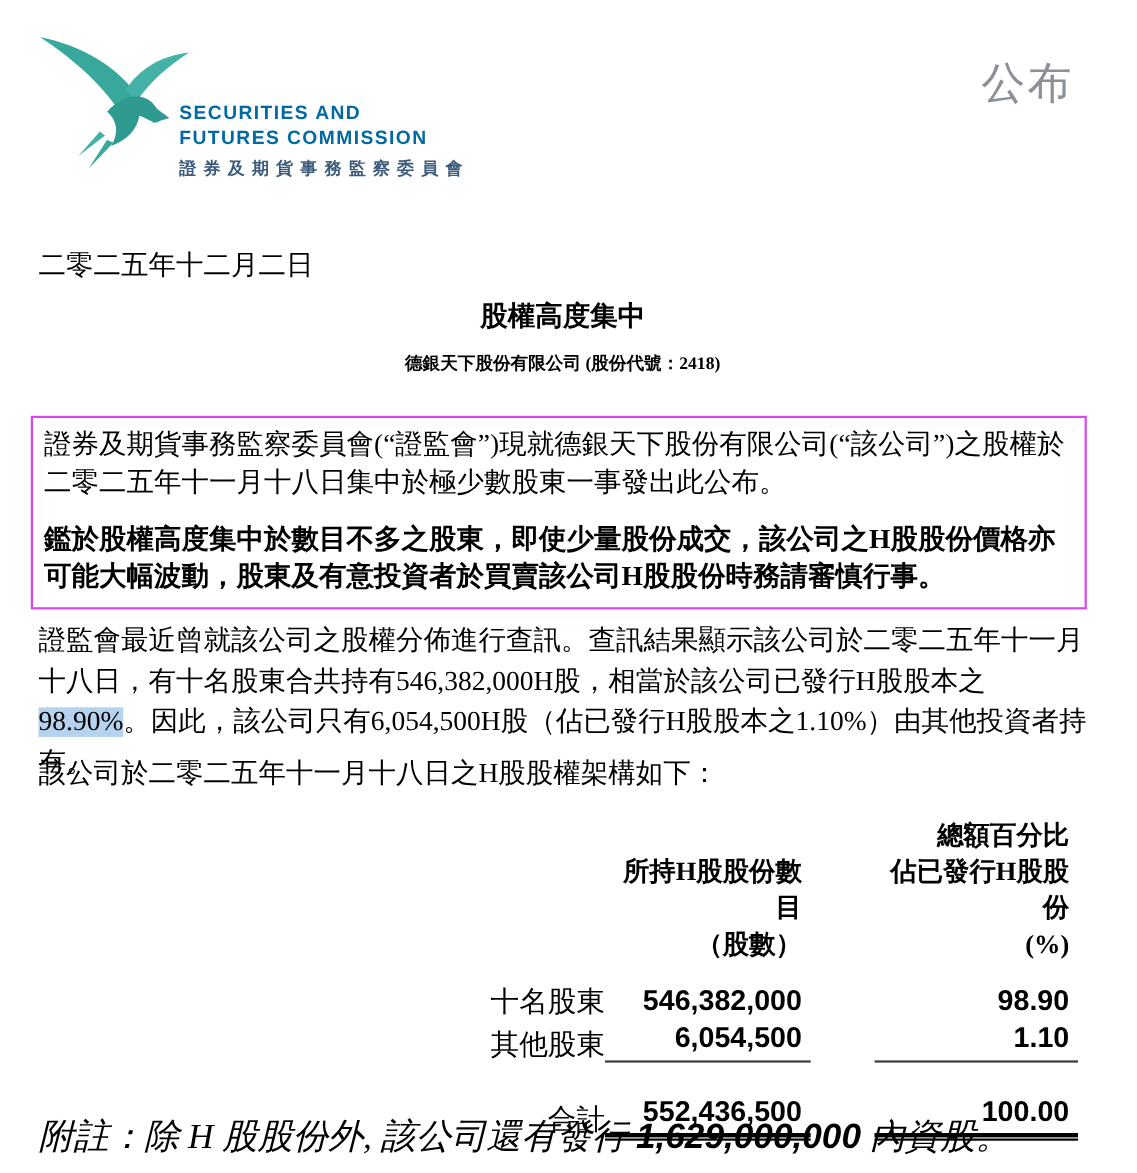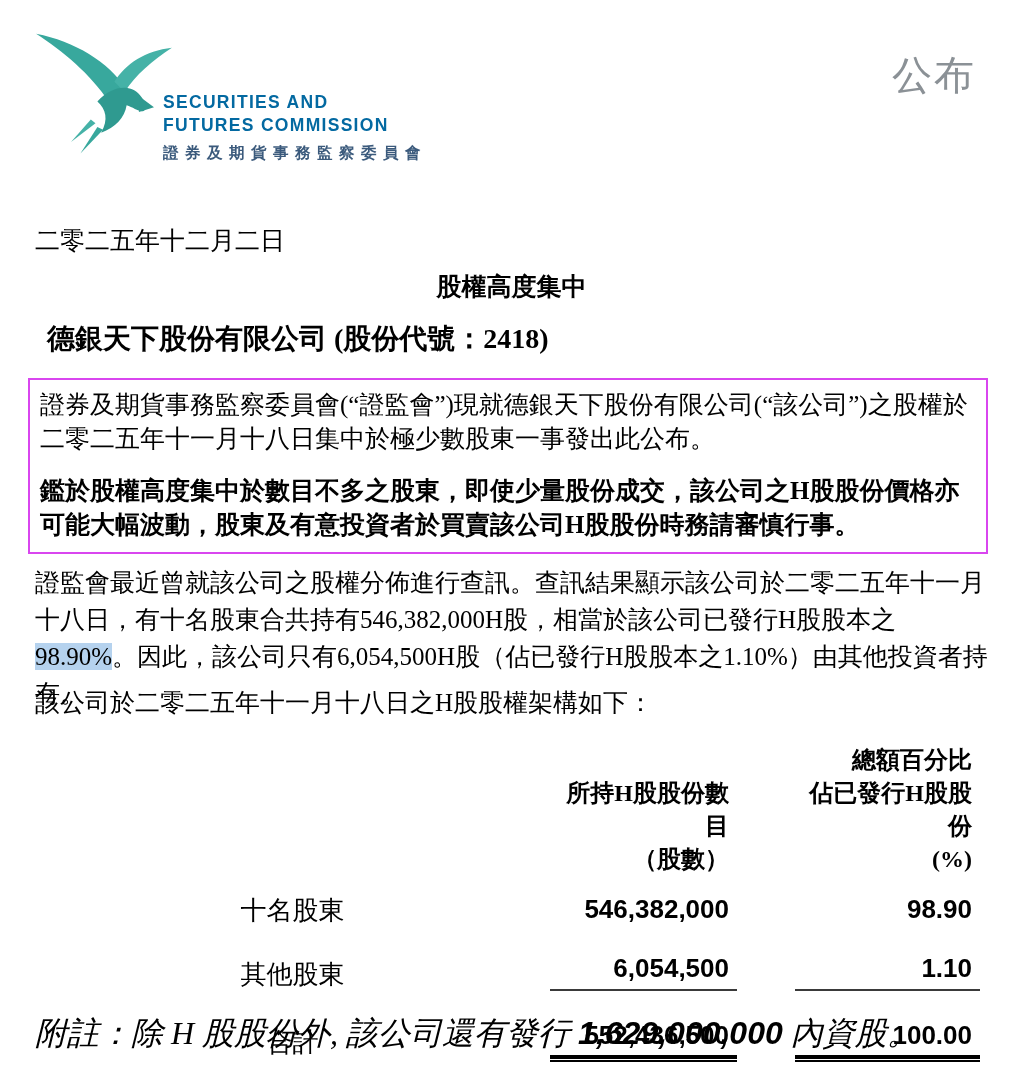--- a/index.html
+++ b/index.html
@@ -26,51 +26,51 @@
     color:#3b5a7c; margin-top:6px; white-space:nowrap;
   }
   .corner-label {
     position:absolute; top:48px; right:58px;
     font-size:40px; color:#8b9196; letter-spacing:2px;
   }
 
   
   .date-line { position:absolute; left:35px; top:224px; font-size:25px; }
   .doc-title { position:absolute; left:35px; top:270px; width:953px; text-align:center; font-size:25px; font-weight:bold; }
-  .company-line { position:absolute; left:47px; top:320px; width:953px; text-align:left; font-size:28px; font-weight:bold; }
+  .company-line { position:absolute; left:35px; top:320px; width:953px; text-align:center; font-size:16px; font-weight:bold; }
 
   
   .warning-box {
     position:absolute; left:28px; top:378px; width:960px;
     border:2px solid #d946ef;
     padding:8px 10px 10px 10px;
     font-size:25px; line-height:34px;
   }
   .warning-box .p2 { margin-top:18px; font-weight:bold; }
 
   
   .para3 { position:absolute; left:35px; top:564px; width:957px; font-size:25px; line-height:37px; }
   .hl { background:#b5d2ee; }
   .para4 { position:absolute; left:35px; top:686px; width:957px; font-size:25px; }
 
   
   .share-table { position:absolute; left:35px; top:744px; width:945px; }
   .trow { display:flex; align-items:flex-end; }
-  .tlabel { flex:1; text-align:center; font-size:26px; line-height:32px; }
+  .tlabel { flex:1; text-align:right; font-size:26px; line-height:32px; }
   .c2 { width:187px; text-align:right; padding-right:8px; }
   .spacer { width:58px; }
   .c3 { width:185px; text-align:right; padding-right:8px; }
   .thead { font-weight:bold; font-size:24px; line-height:33px; }
   .num {
     font-family:"Liberation Sans", sans-serif;
     font-weight:bold; font-size:26px; line-height:32px;
   }
   .body-rows { margin-top:17px; }
   .row-plain { padding-bottom:2px; }
-  .rule-single { border-bottom:2px solid #3a3a3a; padding-bottom:5px;margin-top:25px; }
+  .rule-single { border-bottom:2px solid #3a3a3a; padding-bottom:5px; }
   .rule-double { border-bottom:4px solid #000; position:relative; padding-bottom:4px; }
   .rule-double::after {
     content:""; position:absolute; left:0; right:0; bottom:-7px; height:2px; background:#000;
   }
   .total-row { margin-top:28px; }
 
   
   .footnote { position:absolute; left:35px; top:1012px; width:957px; font-size:32px; font-style:italic; }
   .footnote .note-num { font-family:"Liberation Sans", sans-serif; font-weight:bold; font-style:italic; }
 </style>

